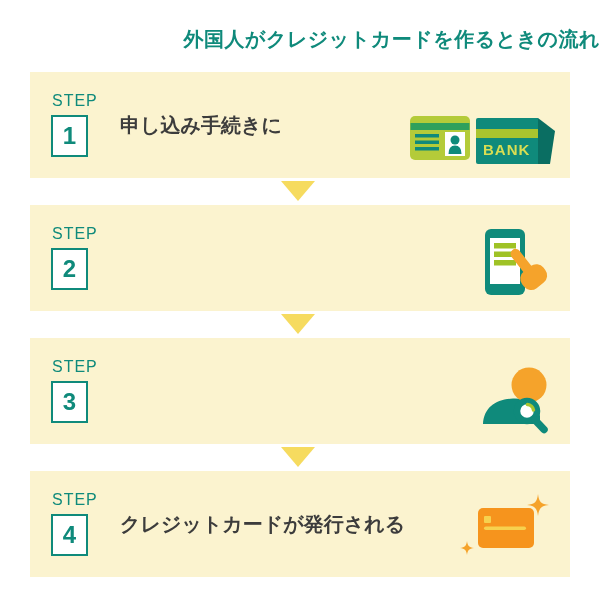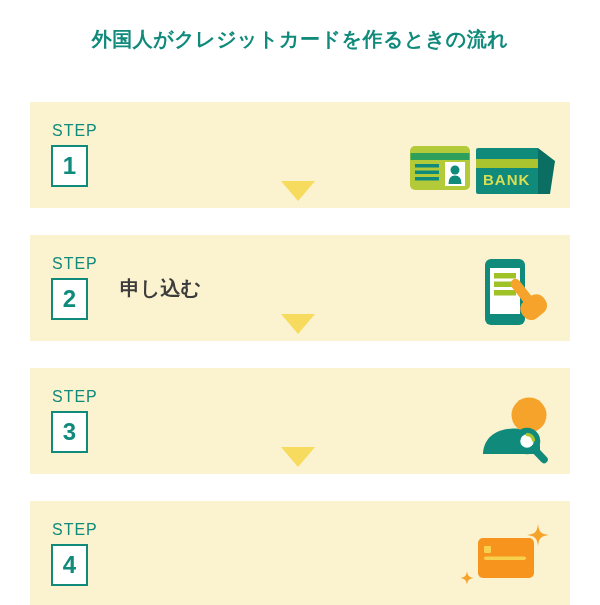--- a/index.html
+++ b/index.html
@@ -1,22 +1,22 @@
 <!DOCTYPE html>
 <html><head>
 <meta charset="utf-8">
 <style>
   * { margin:0; padding:0; box-sizing:border-box; }
   html,body { width:600px; height:605px; background:#ffffff;
     font-family:"Liberation Sans", sans-serif; position:relative; overflow:hidden; }
 
-  .title { position:absolute; top:26px; left:0; width:600px; text-align:center;
+  .title { position:absolute; top:26px; left:0; width:600px; text-align:right;
     font-size:20px; font-weight:bold; color:#0F8A7B; letter-spacing:0.5px; }
 
-  .step-block { position:absolute; left:30px; width:540px; height:106px; background:#FBF3CF;margin-top:30px; }
+  .step-block { position:absolute; left:30px; width:540px; height:106px; background:#FBF3CF; }
   .b1 { top:72px; } .b2 { top:205px; } .b3 { top:338px; } .b4 { top:471px; }
 
   .step-label { position:absolute; left:22px; top:20px; font-size:16px;
     color:#0F8A7B; letter-spacing:1px; }
   .step-num-box { position:absolute; left:21px; top:43px; width:37px; height:42px;
     background:#ffffff; border:2.5px solid #0F8A7B;
     display:flex; align-items:center; justify-content:center;
     font-size:24px; font-weight:bold; color:#0F8A7B; }
 
   .step-text { position:absolute; left:90px; top:50%; transform:translateY(-50%);
@@ -37,20 +37,21 @@
 <body>
 
 <div class="title">外国人がクレジットカードを作るときの流れ</div>
 
 <div class="step-block b1">
   <div class="step-label">STEP</div>
   <div class="step-num-box">
     <span>1</span>
   </div>
   <div class="step-text">
+    <div>申し込み手続きに</div>
   </div>
   <svg class="icon icon-step1" width="144" height="54" viewBox="0 0 144 54">
     <g>
       <rect x="0" y="6" width="60" height="44" rx="5" fill="#B4CB39"></rect>
       <rect x="0.5" y="13" width="59" height="7" fill="#2FA05C"></rect>
       <rect x="5" y="24" width="24" height="3.5" fill="#0F8A7B"></rect>
       <rect x="5" y="30.5" width="24" height="3.5" fill="#0F8A7B"></rect>
       <rect x="5" y="37" width="24" height="3.5" fill="#0F8A7B"></rect>
       <rect x="35" y="22" width="20" height="24" fill="#ffffff"></rect>
       <circle cx="45" cy="30" r="4.5" fill="#0F8A7B"></circle>
@@ -64,23 +65,20 @@
     </g>
   </svg>
 </div>
 
 <div class="arrow-down a1"></div>
 
 <div class="step-block b2">
   <div class="step-label">STEP</div>
   <div class="step-num-box">
     <span>2</span>
-  </div>
-  <div class="step-text">
-    <div>申し込む</div>
   </div>
   <svg class="icon icon-step2" width="68" height="72" viewBox="0 0 68 72">
     <rect x="0" y="2" width="40" height="66" rx="6" fill="#0F8A7B"></rect>
     <rect x="5" y="11" width="30" height="46" fill="#ffffff"></rect>
     <rect x="9" y="16" width="22" height="5.5" fill="#9FC226"></rect>
     <rect x="9" y="24.5" width="22" height="5.5" fill="#9FC226"></rect>
     <rect x="9" y="33" width="22" height="5.5" fill="#9FC226"></rect>
     <g fill="#F5A32B" transform="rotate(-38 48 50)">
       <rect x="43.5" y="16" width="10" height="32" rx="5"></rect>
       <rect x="35" y="40" width="27" height="21" rx="9"></rect>
@@ -106,20 +104,23 @@
   </svg>
 </div>
 
 <div class="arrow-down a3"></div>
 
 <div class="step-block b4">
   <div class="step-label">STEP</div>
   <div class="step-num-box">
     <span>4</span>
   </div>
+  <div class="step-text">
+    <div>クレジットカードが発行される</div>
+  </div>
   <svg class="icon icon-step4" width="96" height="66" viewBox="0 0 96 66">
     <rect x="20" y="16" width="56" height="40" rx="5" fill="#F6941D"></rect>
     <rect x="26" y="24" width="7" height="7" rx="1" fill="#F7D14E"></rect>
     <rect x="26" y="34.5" width="42" height="3.5" rx="1.75" fill="#F7D14E"></rect>
     <path fill="#F5A32B" d="M80,2 C81,10 83,12 91,13 C83,14 81,16 80,24 C79,16 77,14 69,13 C77,12 79,10 80,2 Z"></path>
     <path fill="#F5A32B" d="M9,49 C9.7,54 11,55.3 16,56 C11,56.7 9.7,58 9,63 C8.3,58 7,56.7 2,56 C7,55.3 8.3,54 9,49 Z"></path>
   </svg>
 </div>
 
 </body></html>

